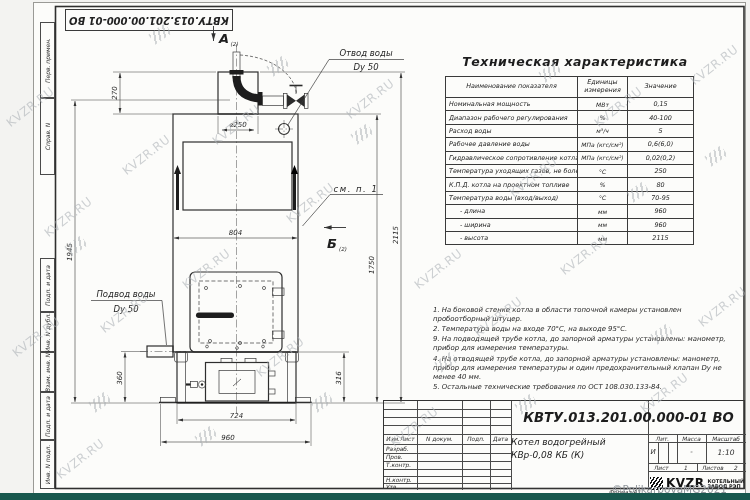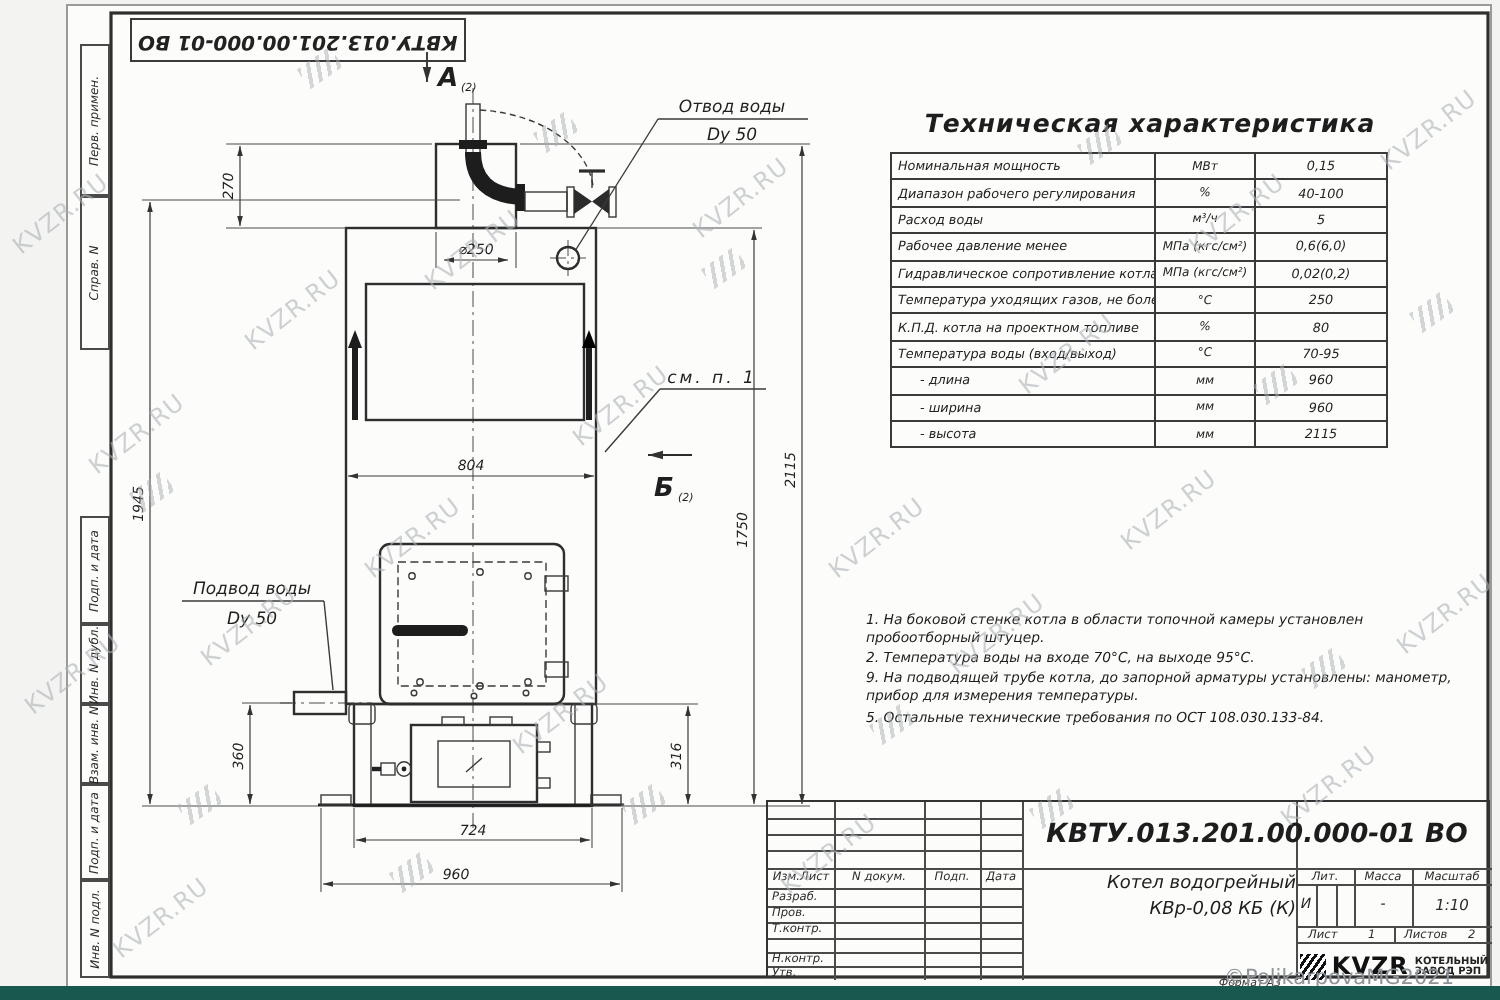--- a/index.html
+++ b/index.html
@@ -43,21 +43,21 @@
   #notes p{margin:0 0 1px 0;}
   
   #tb{position:absolute;left:383px;top:400px;width:362px;height:89px;border:1.4px solid #333;
       z-index:4;box-sizing:border-box;}
   .vl{position:absolute;width:1px;background:#4a4a4a;}
   .hl{position:absolute;height:1px;background:#4a4a4a;}
   .tbt{position:absolute;font:italic 5.8px "DejaVu Sans",sans-serif;color:#2b2b2b;white-space:nowrap;}
   .tbc{text-align:center;}
   #tb-num{position:absolute;left:127px;top:0;width:235px;height:33px;display:flex;align-items:center;
           justify-content:center;font:italic 600 13.2px "DejaVu Sans",sans-serif;color:#1d1d1d;}
-  #tb-name{position:absolute;left:127px;top:35px;width:137px;text-align:right;
+  #tb-name{position:absolute;left:127px;top:35px;width:137px;text-align:left;
            font:italic 9px "DejaVu Sans",sans-serif;color:#1d1d1d;line-height:1.45;}
   #tb-logo{position:absolute;left:264px;top:70px;width:98px;height:19px;display:flex;
            align-items:flex-end;justify-content:center;gap:3px;}
   #tb-logo .mark{width:13px;height:13px;background:#111;
       background-image:repeating-linear-gradient(125deg,#111 0 1.5px,#fff 1.5px 3px);}
   #tb-logo .word{font:800 12px "DejaVu Sans",sans-serif;color:#111;letter-spacing:.5px;}
   #tb-logo .sub{font:600 5px "DejaVu Sans",sans-serif;color:#222;line-height:1.15;}
   #fmt{position:absolute;left:575px;top:489px;width:100px;text-align:center;z-index:5;
        font:italic 5.5px "DejaVu Sans",sans-serif;color:#333;}
   
@@ -263,37 +263,42 @@
     </div>
 
   <div id="tt-title">Техническая характеристика</div>
   <table id="tt">
     <colgroup>
         <col class="c1">
         <col class="c2">
         <col class="c3">
       </colgroup>
     <tbody>
+        <tr>
+      <th>Наименование показателя</th>
+      <th class="c">Единицы измерения</th>
+      <th class="c">Значение</th>
+    </tr>
     <tr>
           <td>Номинальная мощность</td>
           <td class="c u">МВт</td>
           <td class="c">0,15</td>
         </tr>
     <tr>
           <td>Диапазон рабочего регулирования</td>
           <td class="c u">%</td>
           <td class="c">40-100</td>
         </tr>
     <tr>
           <td>Расход воды</td>
           <td class="c u">м³/ч</td>
           <td class="c">5</td>
         </tr>
     <tr>
-          <td>Рабочее давление менее</td>
+          <td>Рабочее давление воды</td>
           <td class="c u">МПа (кгс/см²)</td>
           <td class="c">0,6(6,0)</td>
         </tr>
     <tr>
           <td>Гидравлическое сопротивление котла</td>
           <td class="c u">МПа (кгс/см²)</td>
           <td class="c">0,02(0,2)</td>
         </tr>
     <tr>
           <td>Температура уходящих газов, не более</td>
@@ -325,20 +330,21 @@
           <td class="c u">мм</td>
           <td class="c">2115</td>
         </tr>
   </tbody>
     </table>
 
   <div id="notes">
     <p>1. На боковой стенке котла в области топочной камеры установлен пробоотборный штуцер.</p>
     <p>2. Температура воды на входе 70°С, на выходе 95°С.</p>
     <p>9. На подводящей трубе котла, до запорной арматуры установлены: манометр, прибор для измерения температуры.</p>
+    <p>4. На отводящей трубе котла, до запорной арматуры установлены: манометр, прибор для измерения температуры и один предохранительный клапан Dy не менее 40 мм.</p>
     <p>5. Остальные технические требования по ОСТ 108.030.133-84.</p>
   </div>
 
   <div id="tb">
 
     <div class="vl" style="left:33px;top:0;height:89px"></div>
     <div class="vl" style="left:78px;top:0;height:89px"></div>
     <div class="vl" style="left:106px;top:0;height:89px"></div>
     <div class="vl" style="left:127px;top:0;height:89px"></div>
     <div class="vl" style="left:264px;top:0;height:89px"></div>

